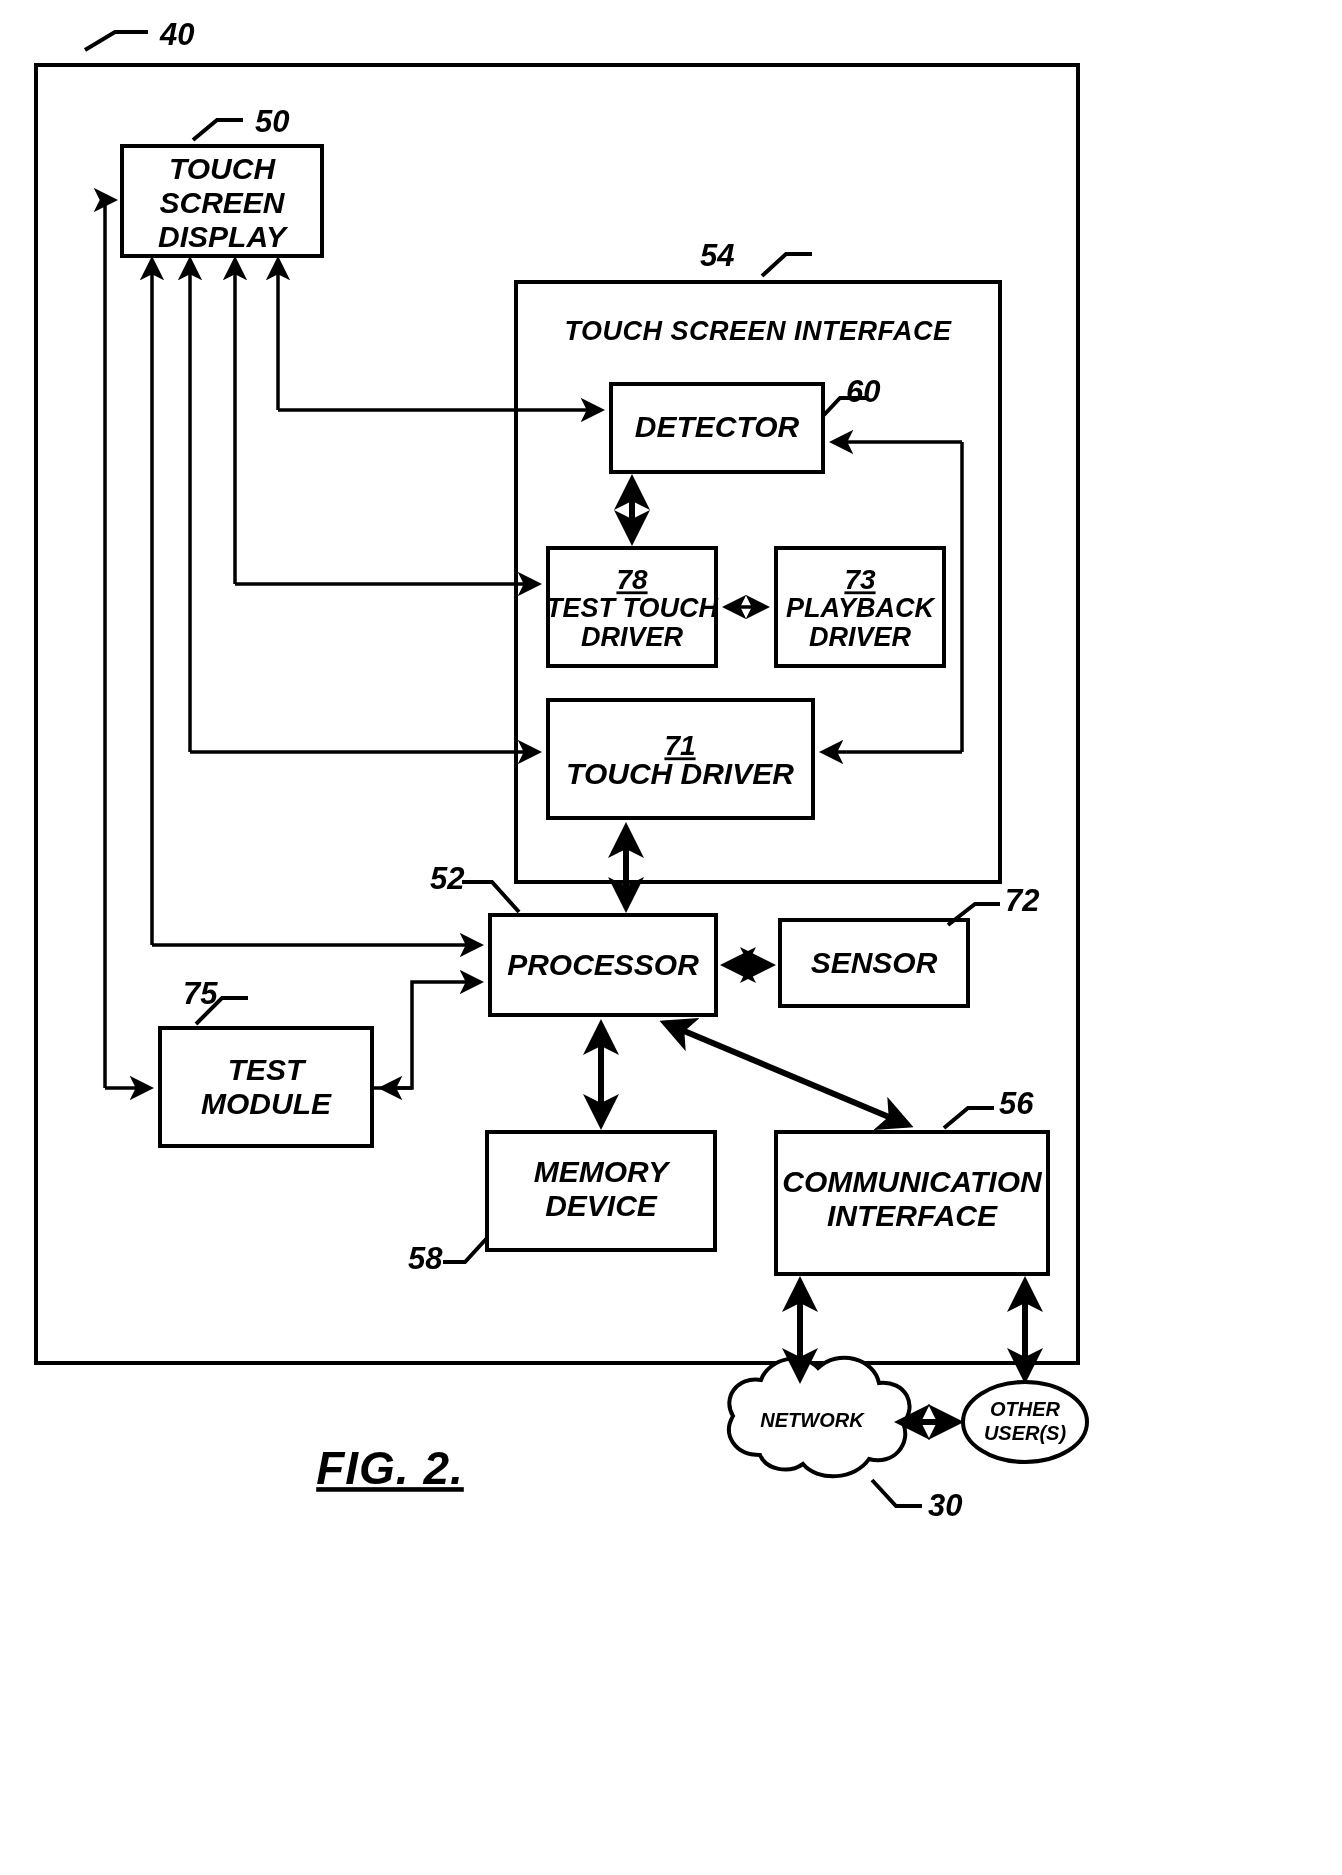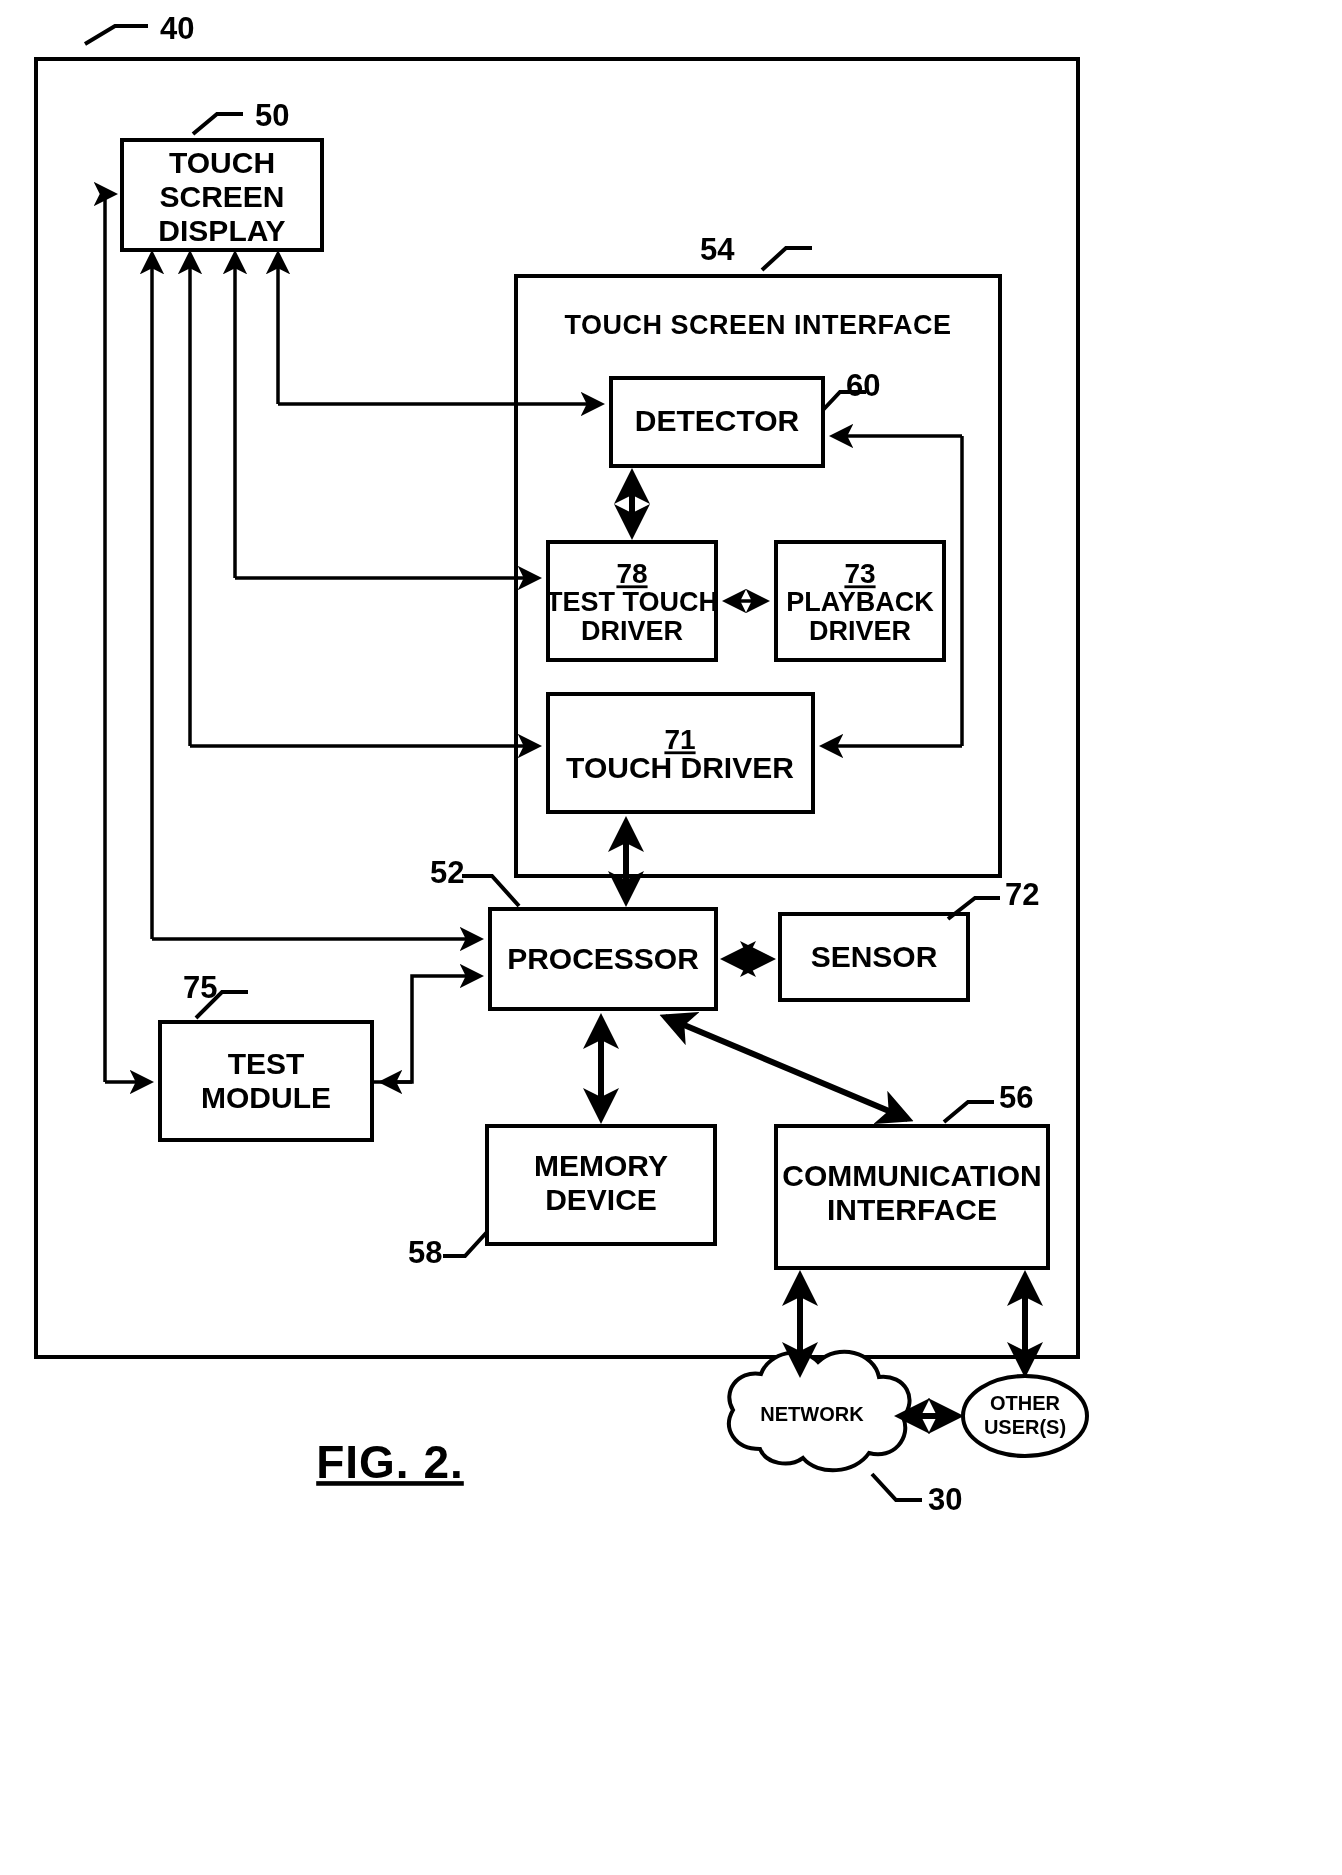--- a/index.html
+++ b/index.html
@@ -9,23 +9,24 @@
   }
   body {
     width: 1342px;
     height: 1875px;
     font-family: "Liberation Sans", sans-serif;
     position: relative;
     overflow: hidden;
   }
   #figure-root {
     position: absolute;
-    top: 4px; left: 0;
+    top: 10px; left: 0;
     width: 1342px;
     height: 1434px;
+    font-style: italic;
   }
   svg.diagram {
     display: block;
     width: 1342px;
     height: 1875px;
   }
   .box {
     fill: #ffffff;
     stroke: #000000;
     stroke-width: 4;

